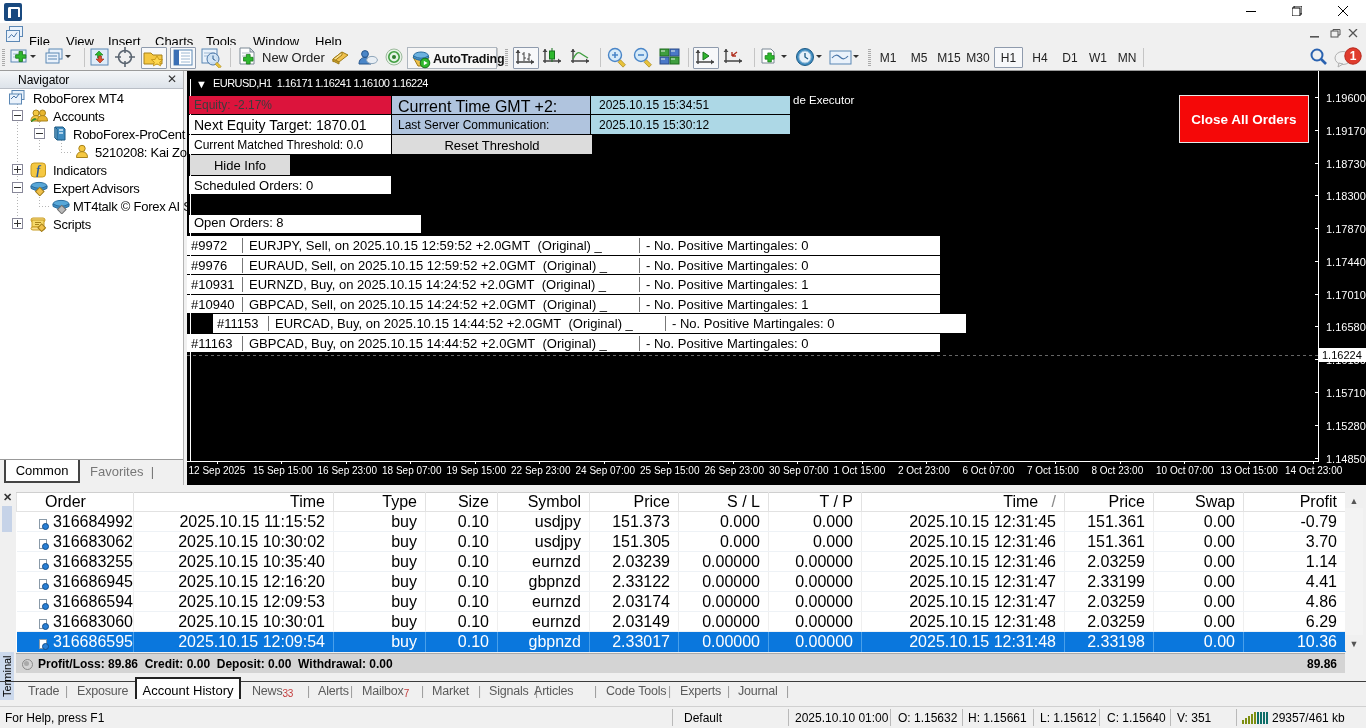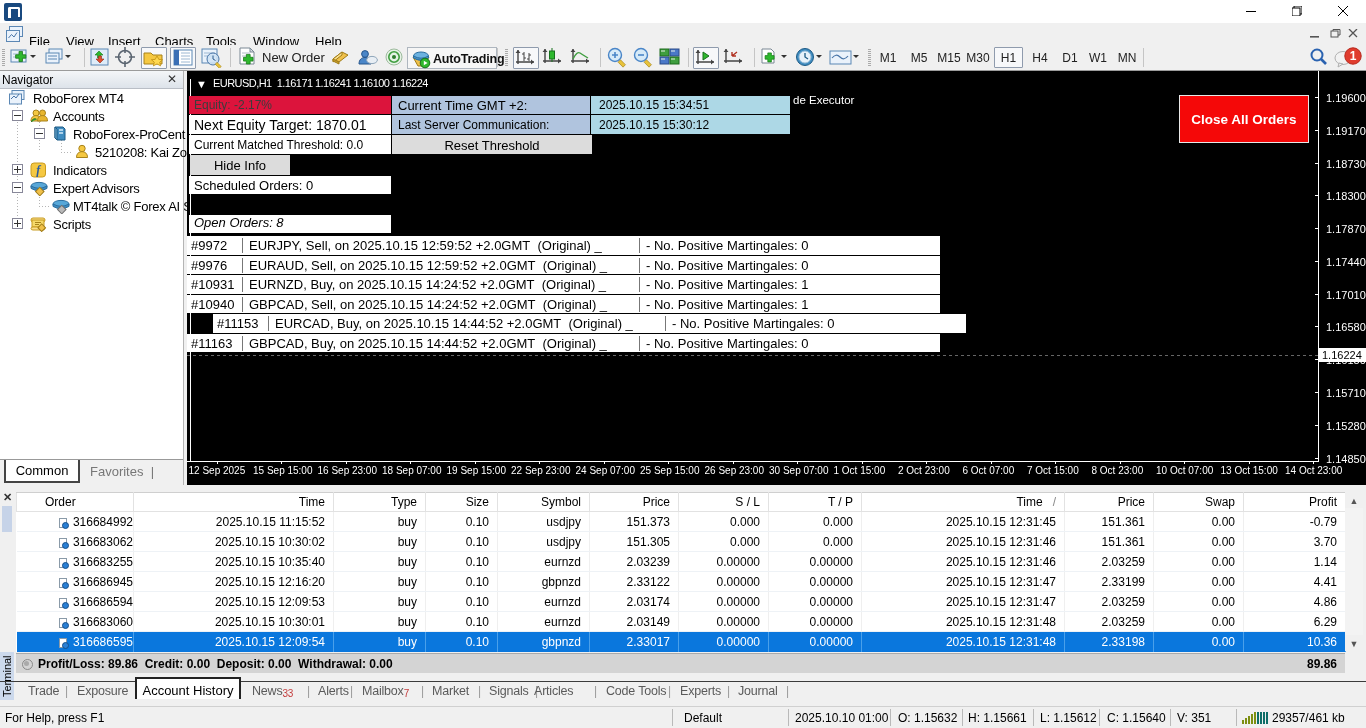--- a/index.html
+++ b/index.html
@@ -25,21 +25,21 @@
 .tbtn { position:absolute; top:2px; height:22px; }
 .tsep { position:absolute; top:3px; width:1px; height:19px; background:#c5c5c5; }
 .grip { position:absolute; top:4px; width:3px; height:17px;
   background-image:repeating-linear-gradient(#aaa 0 1px, transparent 1px 2px); }
 .pressed { border:1px solid #8f9bad; background:#f7f8fa; border-radius:1px; }
 .tftxt { position:absolute; top:5px; font-size:12px; color:#222; }
 .tf { position:absolute; top:2px; height:21px; font-size:12px; color:#222; text-align:center; padding-top:4px; }
 
 
 #nav { position:absolute; left:0; top:71px; width:184px; height:415px; background:#fff; border-right:1px solid #b4b4b4; }
-#navhead { position:absolute; left:0; top:0; width:183px; height:18px; background:linear-gradient(#f4f6f8,#dde3ea); border-bottom:1px solid #b9bec6; font-size:12px; color:#000; padding:2px 0 0 2px; }
+#navhead { position:absolute; left:0; top:0; width:183px; height:18px; background:linear-gradient(#f4f6f8,#dde3ea); border-bottom:1px solid #b9bec6; font-size:12px; color:#000; padding:2px 0 0 18px; }
 #navhead .x { position:absolute; right:6px; top:1px; color:#333; font-size:12px; }
 .trow { position:absolute; left:0; height:18px; font-size:13px; letter-spacing:-0.25px; color:#000; white-space:nowrap; }
 .trow .lbl { position:absolute; top:2px; }
 .eb { position:absolute; width:11px; height:11px; border:1px solid #889; background:#fff; top:3px; }
 .eb:before { content:""; position:absolute; left:1px; top:4px; width:7px; height:1px; background:#333; }
 .eb.plus:after { content:""; position:absolute; left:4px; top:1px; width:1px; height:7px; background:#333; }
 #navtabs { position:absolute; left:0; top:388px; width:183px; height:27px; background:#f0f0f0; border-top:1px solid #999; }
 #navtabs .t1 { position:absolute; left:4px; top:0px; width:76px; height:23px; background:#fff; border:2px solid #444; border-top:none; font-size:13px; text-align:center; padding-top:3px; }
 #navtabs .t2 { position:absolute; left:90px; top:4px; color:#777; font-size:13px; }
 
@@ -55,21 +55,21 @@
 .timelbl { position:absolute; top:394px; font-size:10px; color:#fff; white-space:nowrap; }
 .ttick { position:absolute; top:390px; width:1px; height:3px; background:#fff; }
 .orow { position:absolute; left:0; width:753px; height:18.5px; background:#fff; color:#000; font-size:13px; }
 .oc1 { position:absolute; left:4px; top:2px; }
 .oc2 { position:absolute; left:55px; top:2px; border-left:1px solid #777; padding-left:6px; height:15px; }
 .oc3 { position:absolute; left:452px; top:2px; border-left:1px solid #777; padding-left:6px; height:15px; }
 
 
 #terminal { position:absolute; left:0; top:485px; width:1366px; height:221px; background:#f0f0f0; }
 #terminal .side { position:absolute; left:0; top:0; width:14px; height:221px; }
-#ttable { position:absolute; left:16px; top:7px; width:1329px; background:#fff; border-collapse:collapse; table-layout:fixed; font-size:12px; color:#000; }
+#ttable { position:absolute; left:16px; top:7px; width:1329px; background:#fff; border-collapse:collapse; table-layout:fixed; font-size:16px; color:#000; }
 #ttable th { height:19px; font-weight:normal; text-align:right; padding:0 8px 0 0; border:1px solid #e2e2e2; border-top:1px solid #cfcfcf; white-space:nowrap; overflow:hidden; }
 #ttable td { height:20px; text-align:right; padding:0 8px 0 0; border-right:1px solid #efefef; border-bottom:1px solid #eef2f6; white-space:nowrap; overflow:hidden; }
 #ttable tr.sel td { background:#0a77dd; color:#fff; border-right:1px solid #4aa0ea; border-bottom:none; }
 #ttable td.ic { text-align:right; padding:0 0 0 4px; }
 #tfoot { position:absolute; left:16px; top:168px; width:1329px; height:20px; background:#d4d4d4; border-top:1px solid #a9a9a9; font-weight:bold; font-size:12px; color:#000; padding-top:3px; }
 #ttabs { position:absolute; left:0; top:188px; width:1170px; height:18px; }
 #ttabs .line { position:absolute; left:0; top:8px; width:1366px; height:1px; background:#3c3c3c; }
 #ttabs .tb { position:absolute; top:11px; font-size:12.5px; letter-spacing:-0.2px; color:#5a5a5a; }
 #ttabs .sep { position:absolute; top:11px; color:#9a9a9a; }
 #ttabs .at { position:absolute; left:135px; top:4px; width:106px; height:22px; background:#fff; border:2px solid #222; border-bottom:none; z-index:2; font-size:13px; color:#000; text-align:center; padding-top:4px; }
@@ -401,23 +401,23 @@
   <div class="abs" style="left:9px; top:7px; color:#fff; font-size:11px;">▼</div>
   <div class="abs" style="left:26px; top:6px; color:#fff; font-size:11px; letter-spacing:-0.55px;">EURUSD,H1&nbsp;&nbsp;1.16171 1.16241 1.16100 1.16224</div>
 
   <div class="abs" style="left:606px; top:23px; color:#fff; font-size:11.5px;">de Executor</div>
 
   <div class="ov" style="left:2px; top:25px; width:202px; height:18px; background:#dc143c; color:#3d3d3d; padding:2px 0 0 5px; font-size:12px;">Equity: -2.17%</div>
   <div class="ov white" style="left:2px; top:44px; width:202px; height:19px; padding:2px 0 0 5px; font-size:14px;">Next Equity Target: 1870.01</div>
   <div class="ov white" style="left:2px; top:64px; width:202px; height:19px; padding:3px 0 0 5px; font-size:12px;">Current Matched Threshold: 0.0</div>
   <div class="ov lg" style="left:3px; top:84px; width:100px; height:20px; padding:3px 0 0 0; font-size:13px; text-align:center;">Hide Info</div>
   <div class="ov white" style="left:2px; top:105px; width:202px; height:18px; padding:2px 0 0 5px; font-size:13px;">Scheduled Orders: 0</div>
-  <div class="ov white" style="left:2px; top:144px; width:202px; height:18px; padding:0 0 0 5px; font-size:13px;font-style:italic;">Open Orders: 8</div>
-
-  <div class="ov lsb" style="left:205px; top:25px; width:198px; height:18px; padding:2px 0 0 6px; font-size:13px;">Current Time GMT +2:</div>
+  <div class="ov white" style="left:2px; top:144px; width:232px; height:18px; padding:0 0 0 5px; font-size:13px;">Open Orders: 8</div>
+
+  <div class="ov lsb" style="left:205px; top:25px; width:198px; height:18px; padding:2px 0 0 6px; font-size:16px;">Current Time GMT +2:</div>
   <div class="ov lsb" style="left:205px; top:44px; width:198px; height:19px; padding:3px 0 0 6px; font-size:12px;">Last Server Communication:</div>
   <div class="ov lg" style="left:205px; top:64px; width:200px; height:19px; padding:3px 0 0 0; font-size:13px; text-align:center;">Reset Threshold</div>
   <div class="ov lb" style="left:404px; top:25px; width:199px; height:18px; padding:2px 0 0 8px; font-size:12px;">2025.10.15 15:34:51</div>
   <div class="ov lb" style="left:404px; top:44px; width:199px; height:19px; padding:3px 0 0 8px; font-size:12px;">2025.10.15 15:30:12</div>
 
   <div class="orow" style="top:165px;">
       <div class="oc1">#9972</div>
       <div class="oc2">EURJPY, Sell, on 2025.10.15 12:59:52 +2.0GMT&nbsp; (Original) _</div>
       <div class="oc3">- No. Positive Martingales: 0</div>
     </div>

